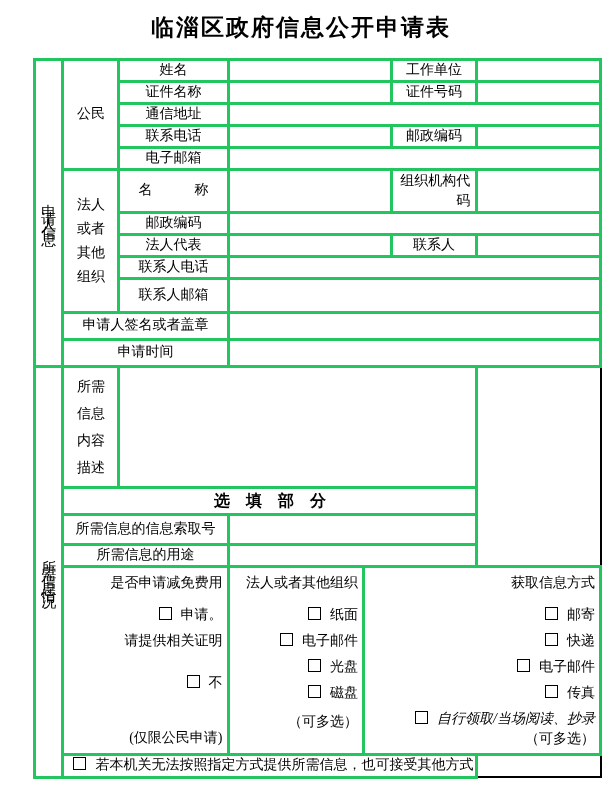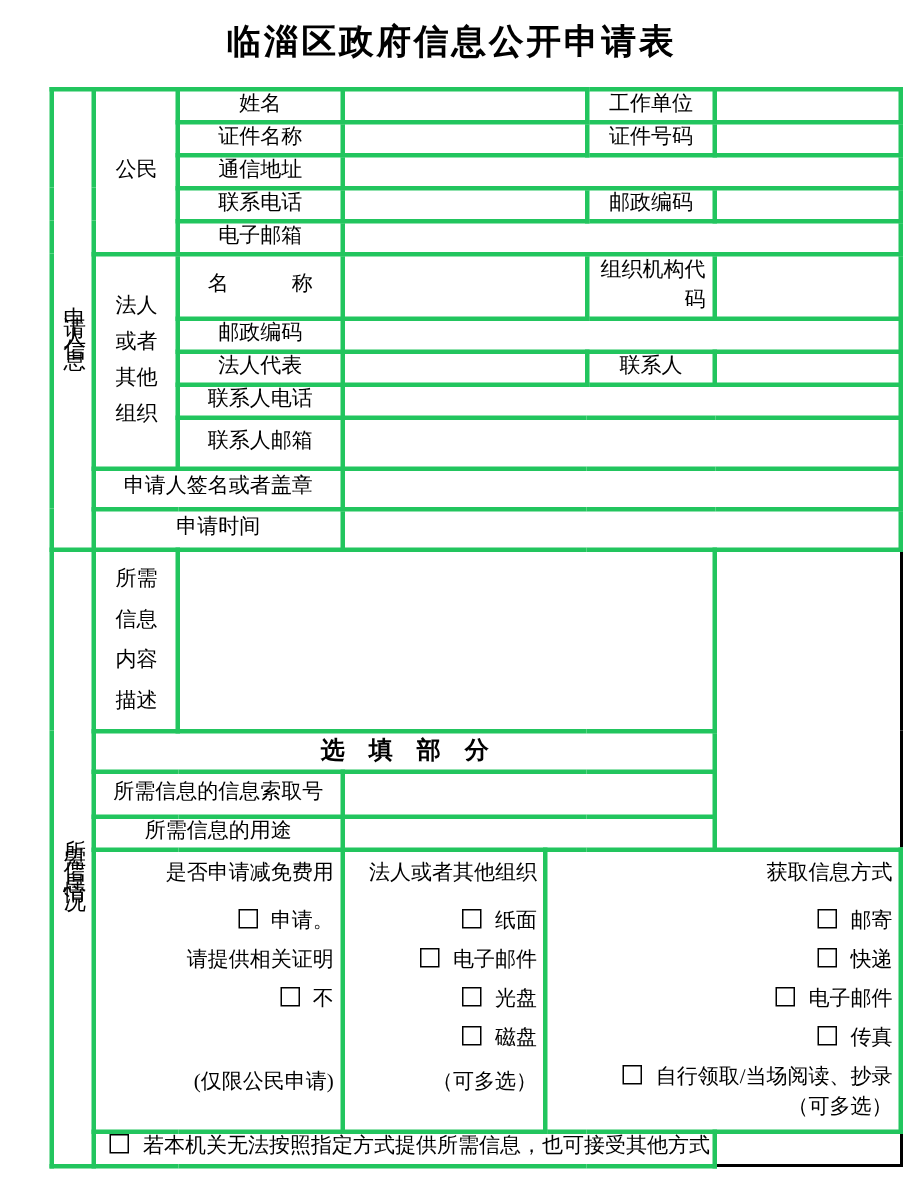--- a/index.html
+++ b/index.html
@@ -15,24 +15,24 @@
   td.vlabel{padding:0;}
   .vert{writing-mode:vertical-lr;text-orientation:upright;letter-spacing:7px;
         display:inline-block;font-size:15px;}
   .wrap2{display:inline-block;width:2.1em;word-break:break-all;line-height:24px;text-align:center;}
   .wrap2b{display:inline-block;width:2.1em;word-break:break-all;line-height:27px;text-align:center;}
   .wrap5{display:inline-block;width:5.2em;word-break:break-all;line-height:20px;text-align:right;}
   td.optional-hd{font-weight:bold;font-size:16px;}
   td.chk-cell{vertical-align:top;text-align:right;padding:6px 4px 0 9px;}
   .chk-header{line-height:18px;margin-bottom:14px;white-space:nowrap;}
   .opt{line-height:18px;margin-bottom:8px;white-space:nowrap;}
-  .opt-note{line-height:18px;margin-bottom:8px;padding-left:22px;white-space:nowrap;}
+  .opt-note{line-height:18px;margin-bottom:24px;padding-left:22px;white-space:nowrap;}
   .cb{display:inline-block;width:11px;height:11px;border:1px solid #000;
       margin-right:9px;vertical-align:-1px;background:#fff;}
-  .opt-tight{margin-bottom:2px;}
+  .opt-tight{margin-bottom:2px;font-style:italic;}
   .cell-note{line-height:18px;white-space:nowrap;}
   .note-gap-lg{margin-top:37px;}
   .note-gap-sm{margin-top:11px;}
   .note-gap-xs{margin-top:2px;}
   td.fallback-cell{text-align:right;padding-left:9px;white-space:nowrap;}
 </style>
 </head>
 <body>
 
 <div class="page">

